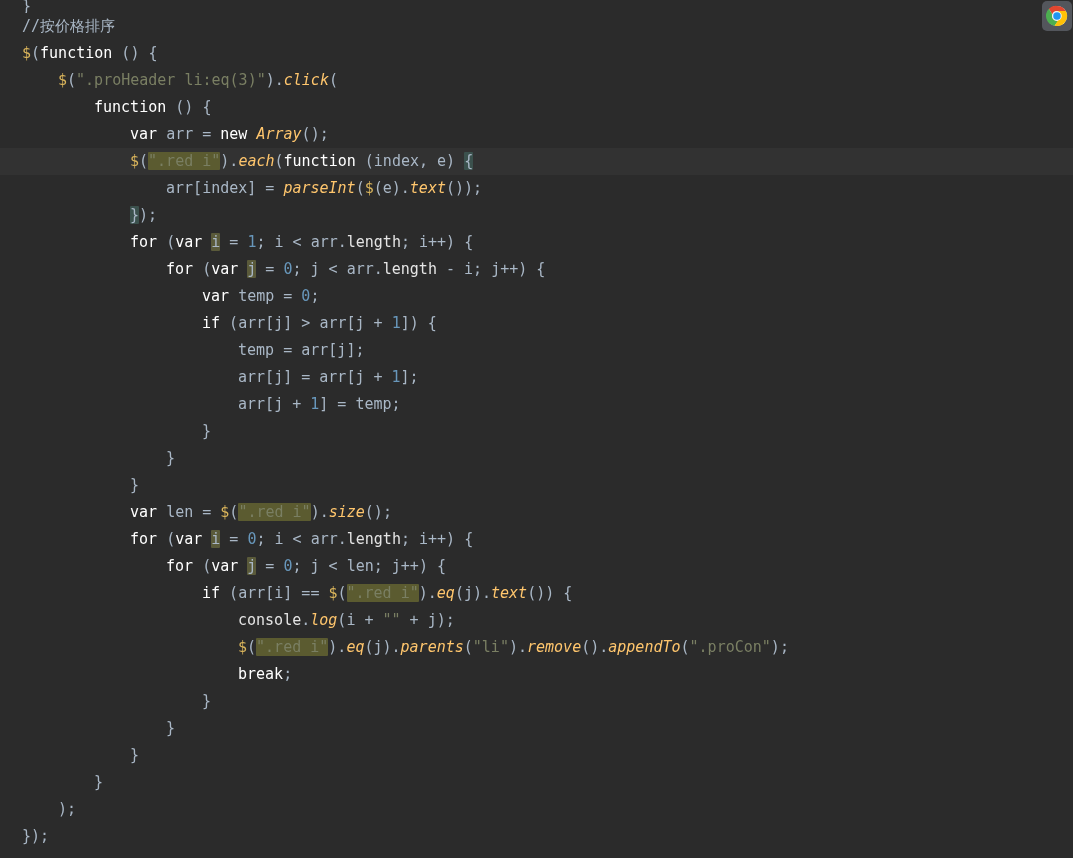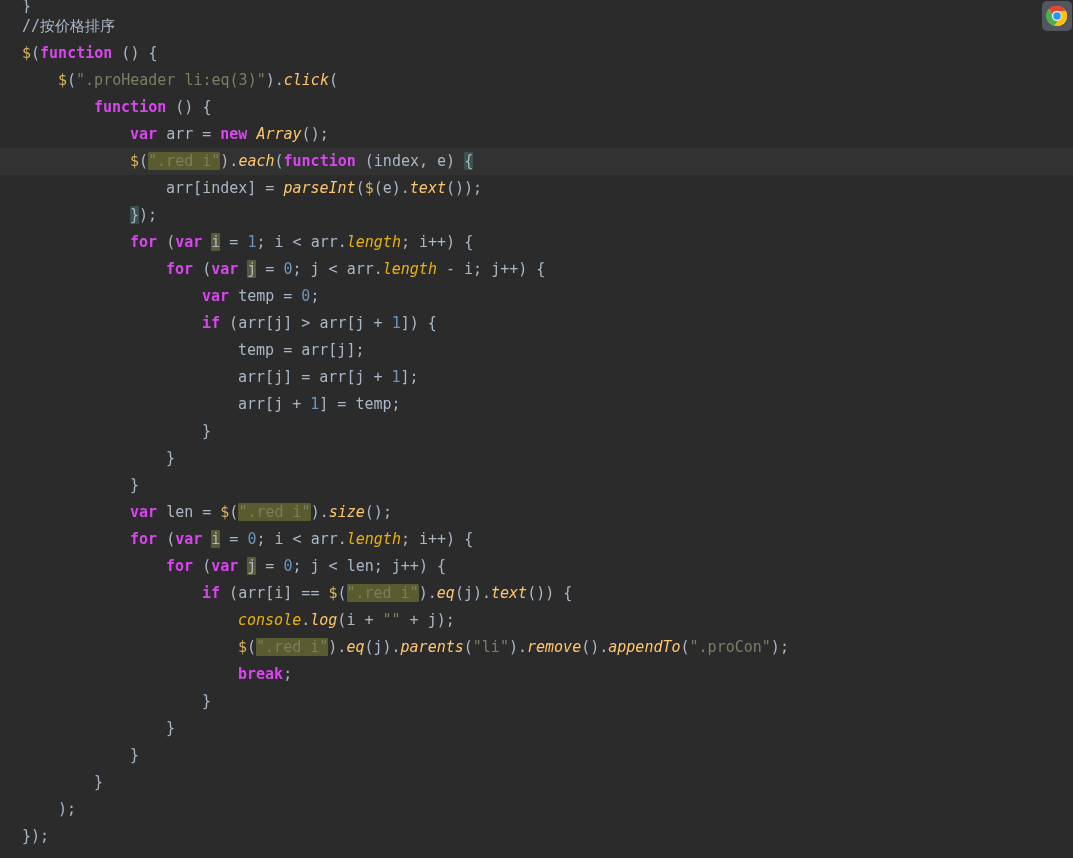--- a/index.html
+++ b/index.html
@@ -30,28 +30,28 @@
   .line{
     height:27px;
     line-height:27px;
     white-space:pre;
     position:relative;
     padding-left:22px;
     box-sizing:border-box;
   }
   .line.current{background:#323232;}
   .line.clipped{height:13px;line-height:13px;overflow:hidden;}
-  .kw{color:#d946ef;font-weight:bold;}
+  .kw{color:#ffffff;font-weight:normal;}
   .dollar{color:#d9b45b;}
   .fn{color:#ffc66d;font-style:italic;}
   .str{color:#7a7f63;}
   .num{color:#6897bb;}
   .id{color:#a9b7c6;}
   .punc{color:#a9b7c6;}
-  .prop{color:#eab308;font-style:italic;}
+  .prop{color:#e5e5e5;}
 
   
   .hl{background:#5b5b30;border-radius:1px;}
   .bmatch{background:#3b514d;border-radius:1px;}
   .caretbox{background:#5a5a3a;border-radius:1px;}
 
   
   #chrome-badge{
     position:absolute;top:1px;right:1px;
     width:30px;height:30px;

